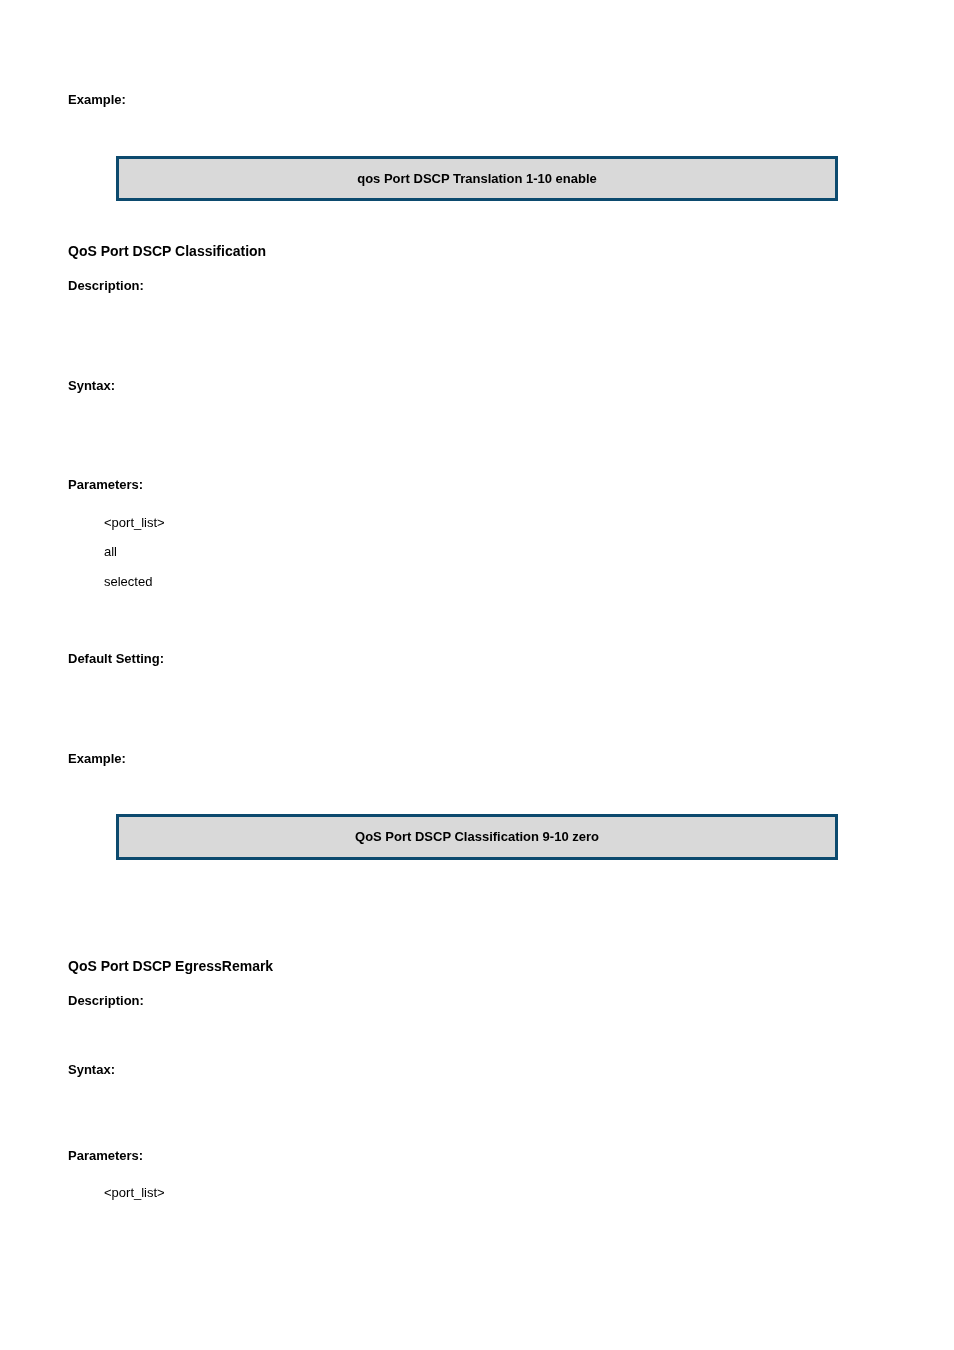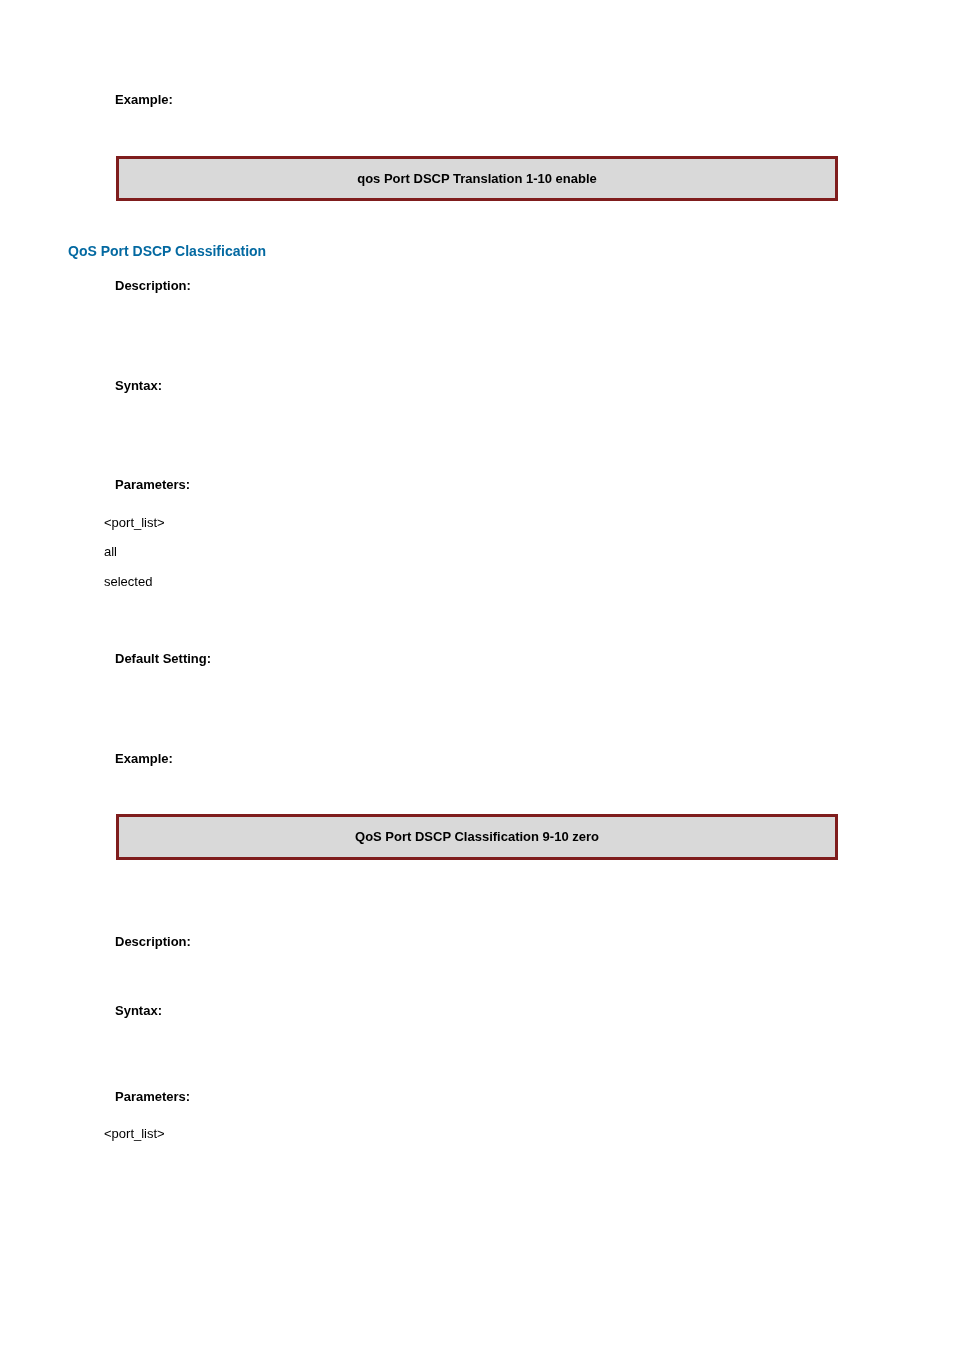--- a/index.html
+++ b/index.html
@@ -11,33 +11,32 @@
       font-size: 13px;
       color: #000;
       line-height: 1.5;
     }
     .page {
       padding: 90px 68px 40px 68px;
     }
     .label {
       font-weight: bold;
       margin-bottom: 18px;
-      margin-left: 47px;
     }
     .code-box {
       margin: 8px 48px 40px 48px;
-      border: 3px solid #7f1d1d;
+      border: 3px solid #0c4a6e;
       background: #d9d9d9;
       padding: 10px 0;
       text-align: center;
       font-weight: bold;
       font-size: 13px;
     }
     .section-title {
-      color: #0369a1;
+      color: #000000;
       font-weight: bold;
       font-size: 14px;
       margin-top: 24px;
       margin-bottom: 14px;
     }
     .spacer-small { height: 32px; }
     .spacer-medium { height: 48px; }
     .spacer-large { height: 62px; }
     .param-list {
       margin: 6px 0 0 36px;
@@ -78,20 +77,21 @@
 
   <div class="label">Default Setting:</div>
   <div class="spacer-large"></div>
 
   <div class="label">Example:</div>
   <div class="gap-before-box"></div>
   <div class="code-box">QoS Port DSCP Classification 9-10 zero</div>
 
   <div class="spacer-small"></div>
 
+  <div class="section-title">QoS Port DSCP EgressRemark</div>
 
   <div class="label">Description:</div>
   <div class="spacer-small"></div>
 
   <div class="label">Syntax:</div>
   <div class="spacer-medium"></div>
 
   <div class="label">Parameters:</div>
   <div class="param-list">
     <div>&lt;port_list&gt;</div>

